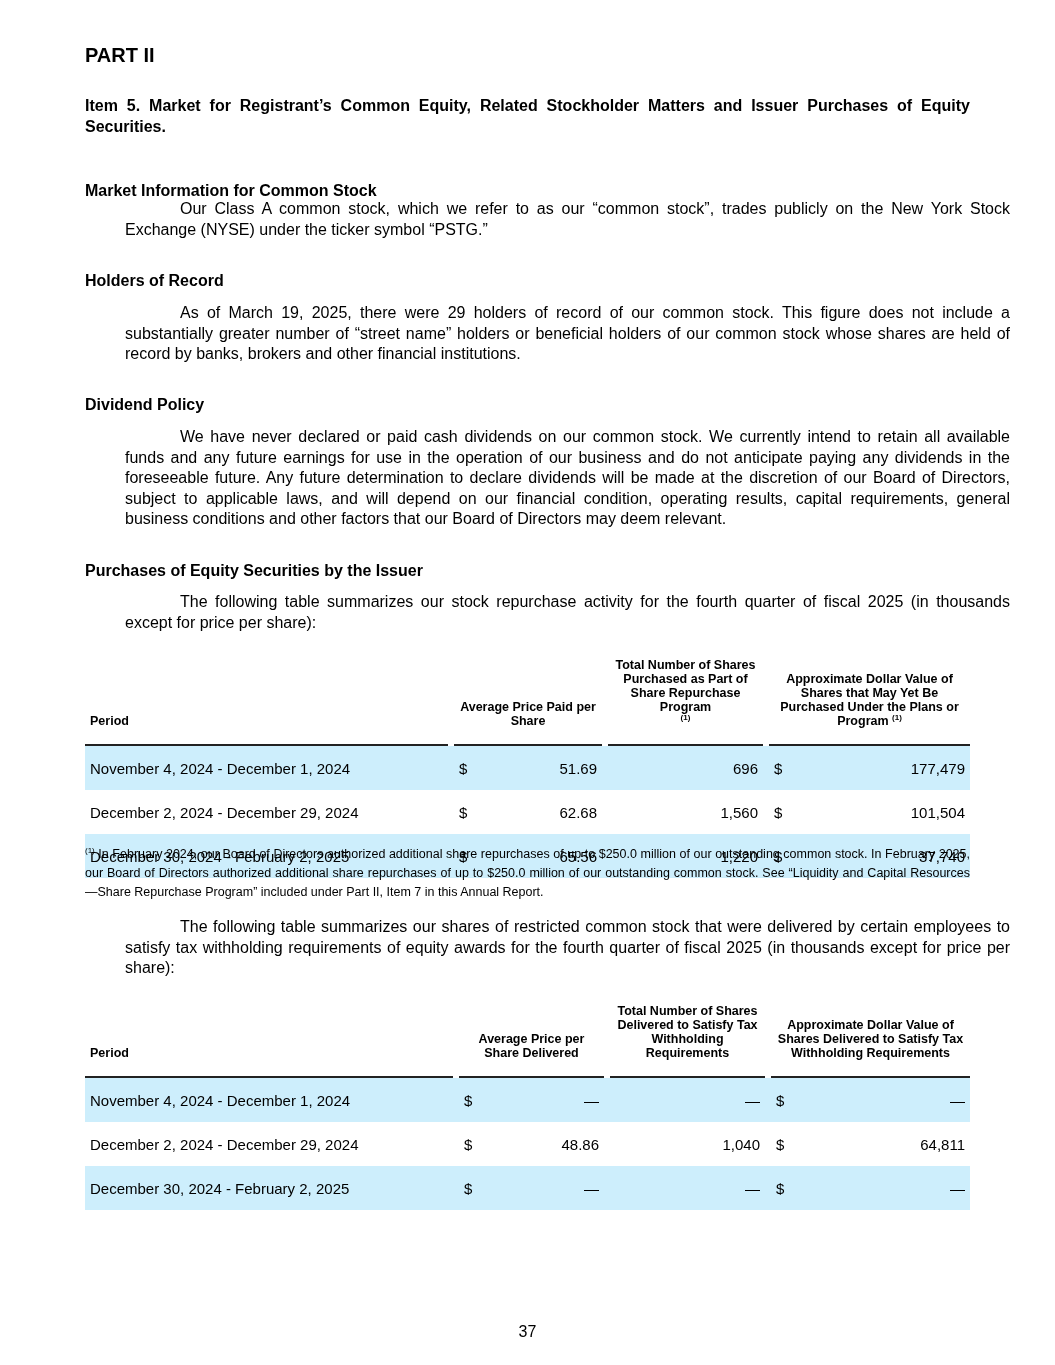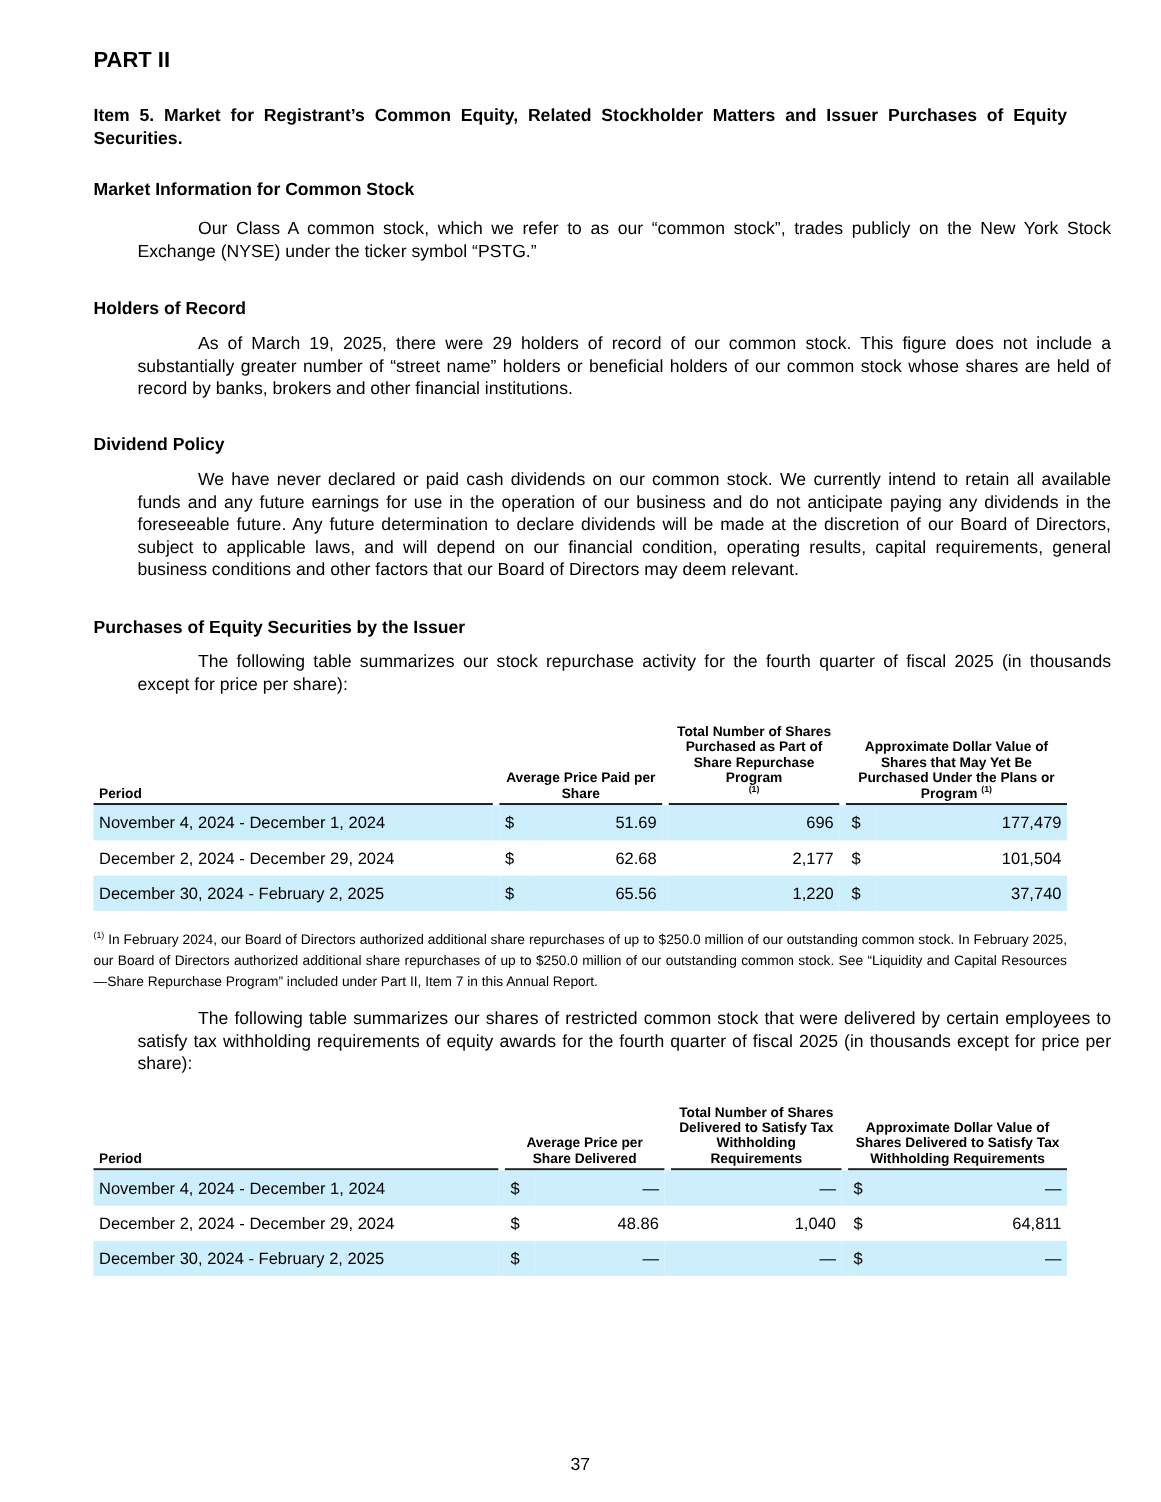--- a/index.html
+++ b/index.html
@@ -5,38 +5,38 @@
   html, body { margin: 0; padding: 0; background: #ffffff; }
   body { width: 1055px; height: 1365px; position: relative; font-family: "Liberation Sans", sans-serif; color: #000; }
   .page { position: absolute; left: 85px; top: 0; width: 885px; }
   .part-title { position: absolute; top: 44px; left: 0; width: 885px; text-align: left; font-weight: bold; font-size: 20px; }
   .item-title { position: absolute; top: 95px; left: 0; width: 885px; font-weight: bold; font-size: 16px; line-height: 21px; text-align: justify; text-align-last: left; }
   .heading { position: absolute; left: 0; font-weight: bold; font-size: 16px; }
   .para { position: absolute; left: 0; width: 885px; font-size: 16px; line-height: 20.5px; text-align: justify; text-indent: 55px; margin-left: 40px; }
   .footnote { position: absolute; left: 0; width: 885px; font-size: 12.5px; line-height: 19px; text-align: justify; }
   sup.fn { font-size: 8px; vertical-align: super; line-height: 0; }
   table.data { position: absolute; left: 0; width: 885px; border-collapse: separate; border-spacing: 0; font-size: 15px; }
-  table.data th { font-size: 12.5px; font-weight: bold; line-height: 14px; vertical-align: bottom; text-align: center; padding: 0 4px 2px 4px; border-bottom: 2.5px solid #222; }
+  table.data th { font-size: 12.5px; font-weight: bold; line-height: 14px; vertical-align: bottom; text-align: center; padding: 0 4px 16px 4px; border-bottom: 2.5px solid #222; }
   table.data th.period { text-align: left; padding-left: 5px; }
   table.data th.gap { border-bottom: none; width: 6px; padding: 0; }
-  table.data td { height: 32px; padding: 0 5px; vertical-align: middle; }
+  table.data td { height: 44px; padding: 0 5px; vertical-align: middle; }
   table.data td.gap { padding: 0; width: 6px; }
   table.data tr.shade td { background: #cdeefc; }
   .num { text-align: right; }
   .dollar { text-align: left; }
   .page-num { position: absolute; top: 1323px; left: 0; width: 885px; text-align: center; font-size: 16px; }
 </style>
 </head>
 <body>
 
 <div class="page">
   <div class="part-title">PART II</div>
   <div class="item-title">Item 5. Market for Registrant’s Common Equity, Related Stockholder Matters and Issuer Purchases of Equity Securities.</div>
 
-  <div class="heading" style="top:164px">Market Information for Common Stock</div>
+  <div class="heading" style="top:182px">Market Information for Common Stock</div>
   <div class="para" style="top:199px">Our Class A common stock, which we refer to as our “common stock”, trades publicly on the New York Stock Exchange (NYSE) under the ticker symbol “PSTG.”</div>
 
   <div class="heading" style="top:272px">Holders of Record</div>
   <div class="para" style="top:303px">As of March 19, 2025, there were 29 holders of record of our common stock. This figure does not include a substantially greater number of “street name” holders or beneficial holders of our common stock whose shares are held of record by banks, brokers and other financial institutions.</div>
 
   <div class="heading" style="top:396px">Dividend Policy</div>
   <div class="para" style="top:427px">We have never declared or paid cash dividends on our common stock. We currently intend to retain all available funds and any future earnings for use in the operation of our business and do not anticipate paying any dividends in the foreseeable future. Any future determination to declare dividends will be made at the discretion of our Board of Directors, subject to applicable laws, and will depend on our financial condition, operating results, capital requirements, general business conditions and other factors that our Board of Directors may deem relevant.</div>
 
   <div class="heading" style="top:562px">Purchases of Equity Securities by the Issuer</div>
   <div class="para" style="top:592px">The following table summarizes our stock repurchase activity for the fourth quarter of fiscal 2025 (in thousands except for price per share):</div>
@@ -75,21 +75,21 @@
           <td class="gap"></td>
         <td class="dollar">$</td>
         <td class="num">177,479</td>
       </tr>
       <tr>
         <td>December 2, 2024 - December 29, 2024</td>
           <td class="gap"></td>
         <td class="dollar">$</td>
         <td class="num">62.68</td>
           <td class="gap"></td>
-        <td class="num">2,177</td>
+        <td class="num">1,560</td>
           <td class="gap"></td>
         <td class="dollar">$</td>
         <td class="num">101,504</td>
       </tr>
       <tr class="shade">
         <td>December 30, 2024 - February 2, 2025</td>
           <td class="gap"></td>
         <td class="dollar">$</td>
         <td class="num">65.56</td>
           <td class="gap"></td>

